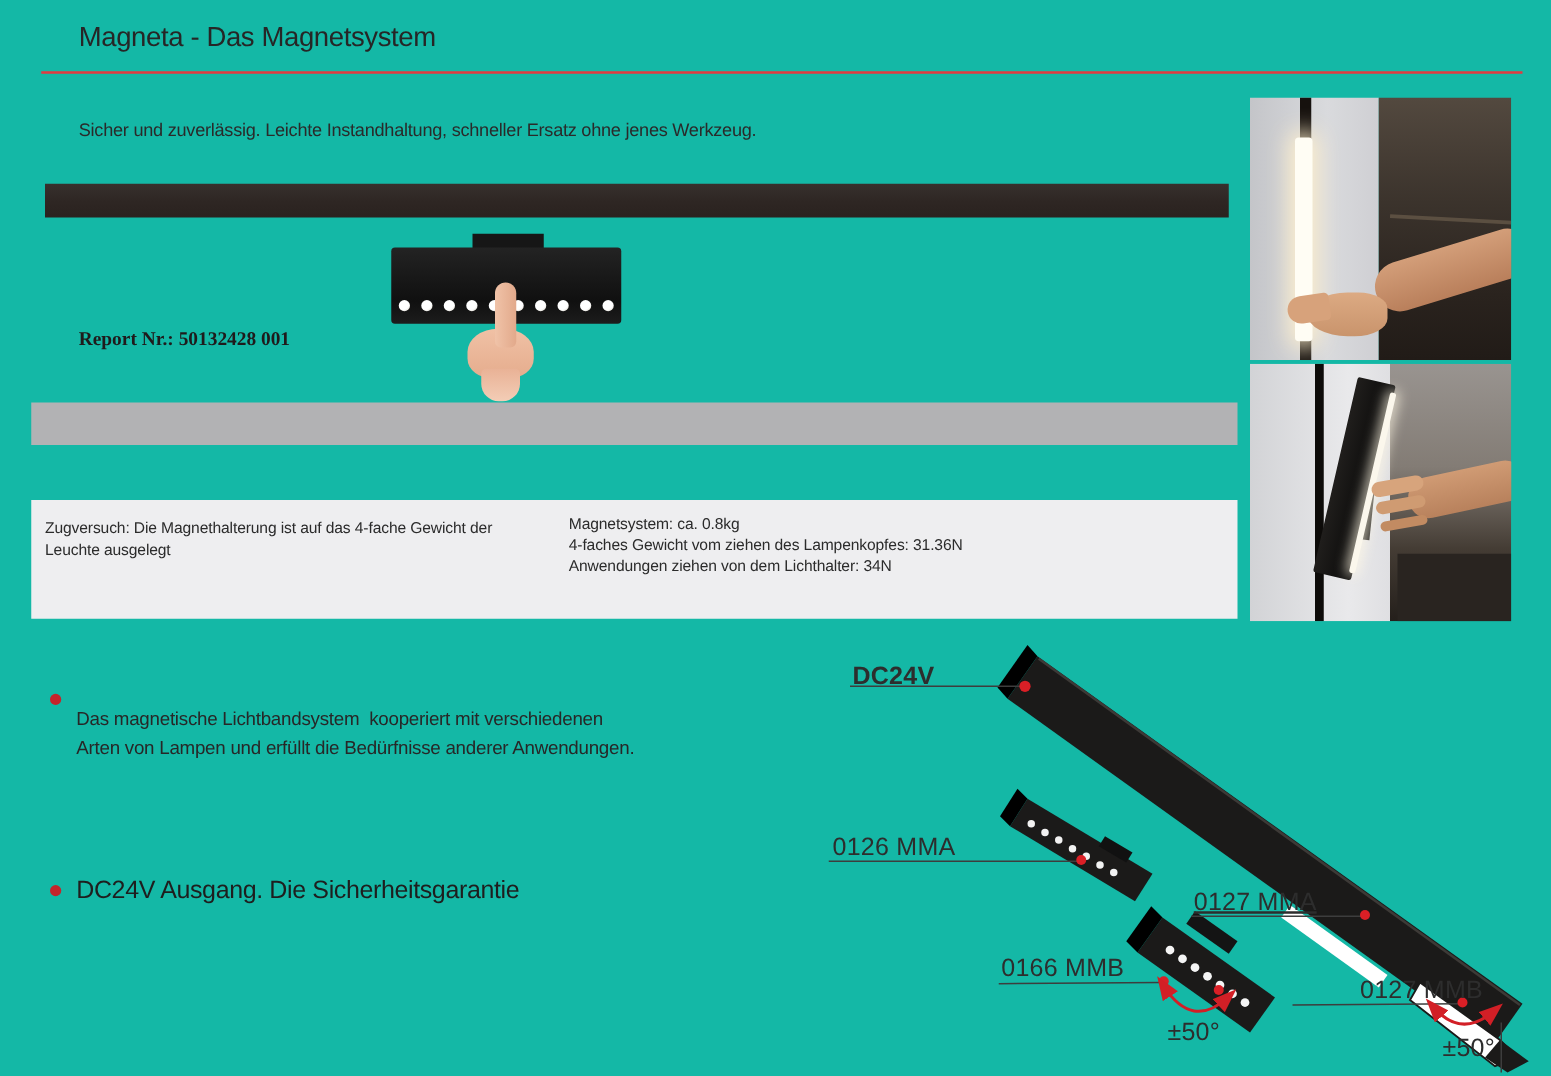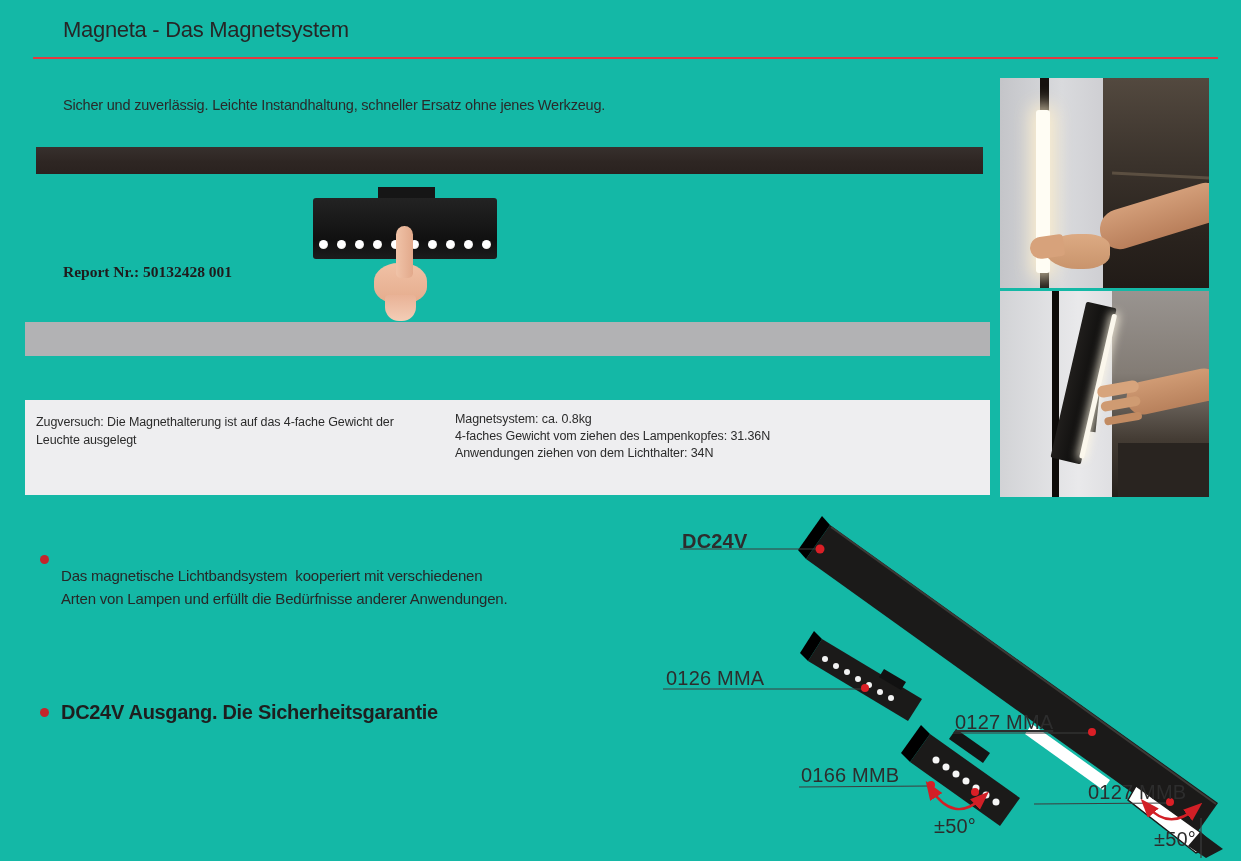--- a/index.html
+++ b/index.html
@@ -54,21 +54,21 @@
   .p2-bar { position:absolute; left:86px; top:14px; width:31px; height:160px; background:linear-gradient(90deg,#201e1c,#121110 60%); transform:rotate(13deg); transform-origin:50% 0; border-radius:2px; }
   .p2-glow { position:absolute; right:-2px; top:6px; width:5px; height:148px; background:#fbf7ec; border-radius:2px; box-shadow:0 0 10px 2px rgba(255,248,228,0.85); }
   .p2-arm { position:absolute; left:126px; top:84px; width:95px; height:33px; background:linear-gradient(180deg,#d09b74,#b8815c); border-radius:16px; transform:rotate(-12deg); }
   .p2-fingers { position:absolute; left:97px; top:92px; width:42px; height:12px; background:#d7a47c; border-radius:8px; transform:rotate(-10deg); box-shadow:0 15px 0 -1px #cf9b72, 0 30px 0 -2px #c28b62; }
 
   
   .bullet-dot { position:absolute; width:9px; height:9px; border-radius:50%; background:#c5242b; }
   .dot1 { left:40px; top:555px; }
   .dot2 { left:40px; top:708px; }
   .bullet1 { position:absolute; left:61px; top:564px; font-size:15px; line-height:23px; letter-spacing:-0.2px; color:#272727; white-space:pre-wrap; }
-  .bullet2 { position:absolute; left:61px; top:701px; font-size:20px; font-weight:bold; letter-spacing:-0.3px; color:#1e1e1e; }
+  .bullet2 { position:absolute; left:61px; top:701px; font-size:20px; font-weight:normal; letter-spacing:-0.3px; color:#1e1e1e; }
 
   
   .diagram { position:absolute; left:0; top:0; width:1241px; height:861px; pointer-events:none; }
   .diagram svg { position:absolute; left:620px; top:505px; width:621px; height:356px; }
   .dlabel { position:absolute; font-size:20px; letter-spacing:0.2px; color:#2d2d2d; }
   .lbl-dc24v { left:682px; top:530px;font-weight:bold; }
   .lbl-mma126 { left:666px; top:667px; }
   .lbl-mma127 { left:955px; top:711px;text-decoration:underline; }
   .lbl-mmb126 { left:801px; top:764px; }
   .lbl-mmb127 { left:1088px; top:781px; }

